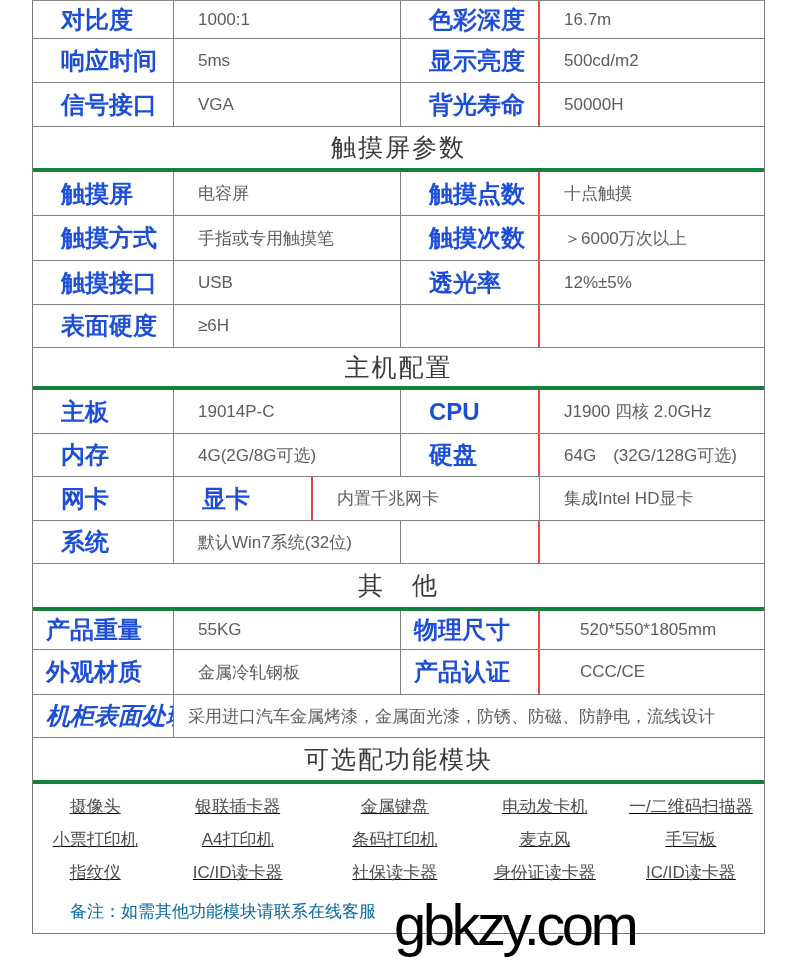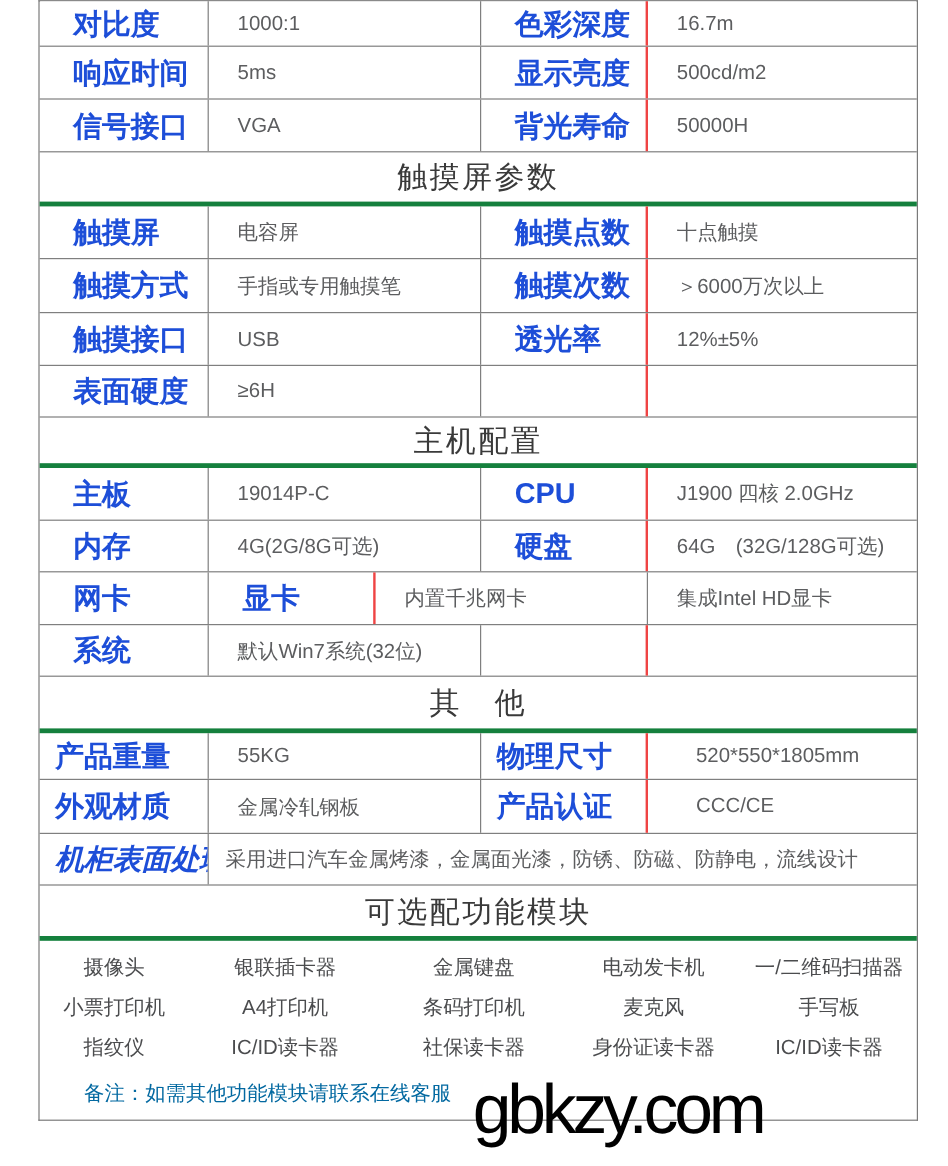--- a/index.html
+++ b/index.html
@@ -31,21 +31,21 @@
   .sec{
     display:flex;align-items:center;justify-content:center;
     border-bottom:4px solid #15803d;
     font-size:25px;font-weight:normal;color:#3a3a3a;letter-spacing:2px;
   }
   
   .h37{height:37px}.h38{height:38px}.h41{height:41px}.h42{height:42px}
   .h43{height:43px}.h44{height:44px}
   
   .modules{padding-top:6px;}
-  .mod-grid{display:flex;height:33px;align-items:flex-end;}
+  .mod-grid{display:flex;height:33px;align-items:flex-end;text-decoration:underline;}
   .mod-grid .m1{width:17%}.mod-grid .m2{width:22%}.mod-grid .m3{width:21%}
   .mod-grid .m4{width:20%}.mod-grid .m5{width:20%}
   .mod-item{
     display:flex;align-items:center;justify-content:center;
     font-size:17px;color:#4b4c4e;height:100%;white-space:nowrap;
   }
   .remark{
     height:44px;display:flex;align-items:center;
     padding-left:37px;font-size:17px;color:#0369a1;box-sizing:border-box;
   }

